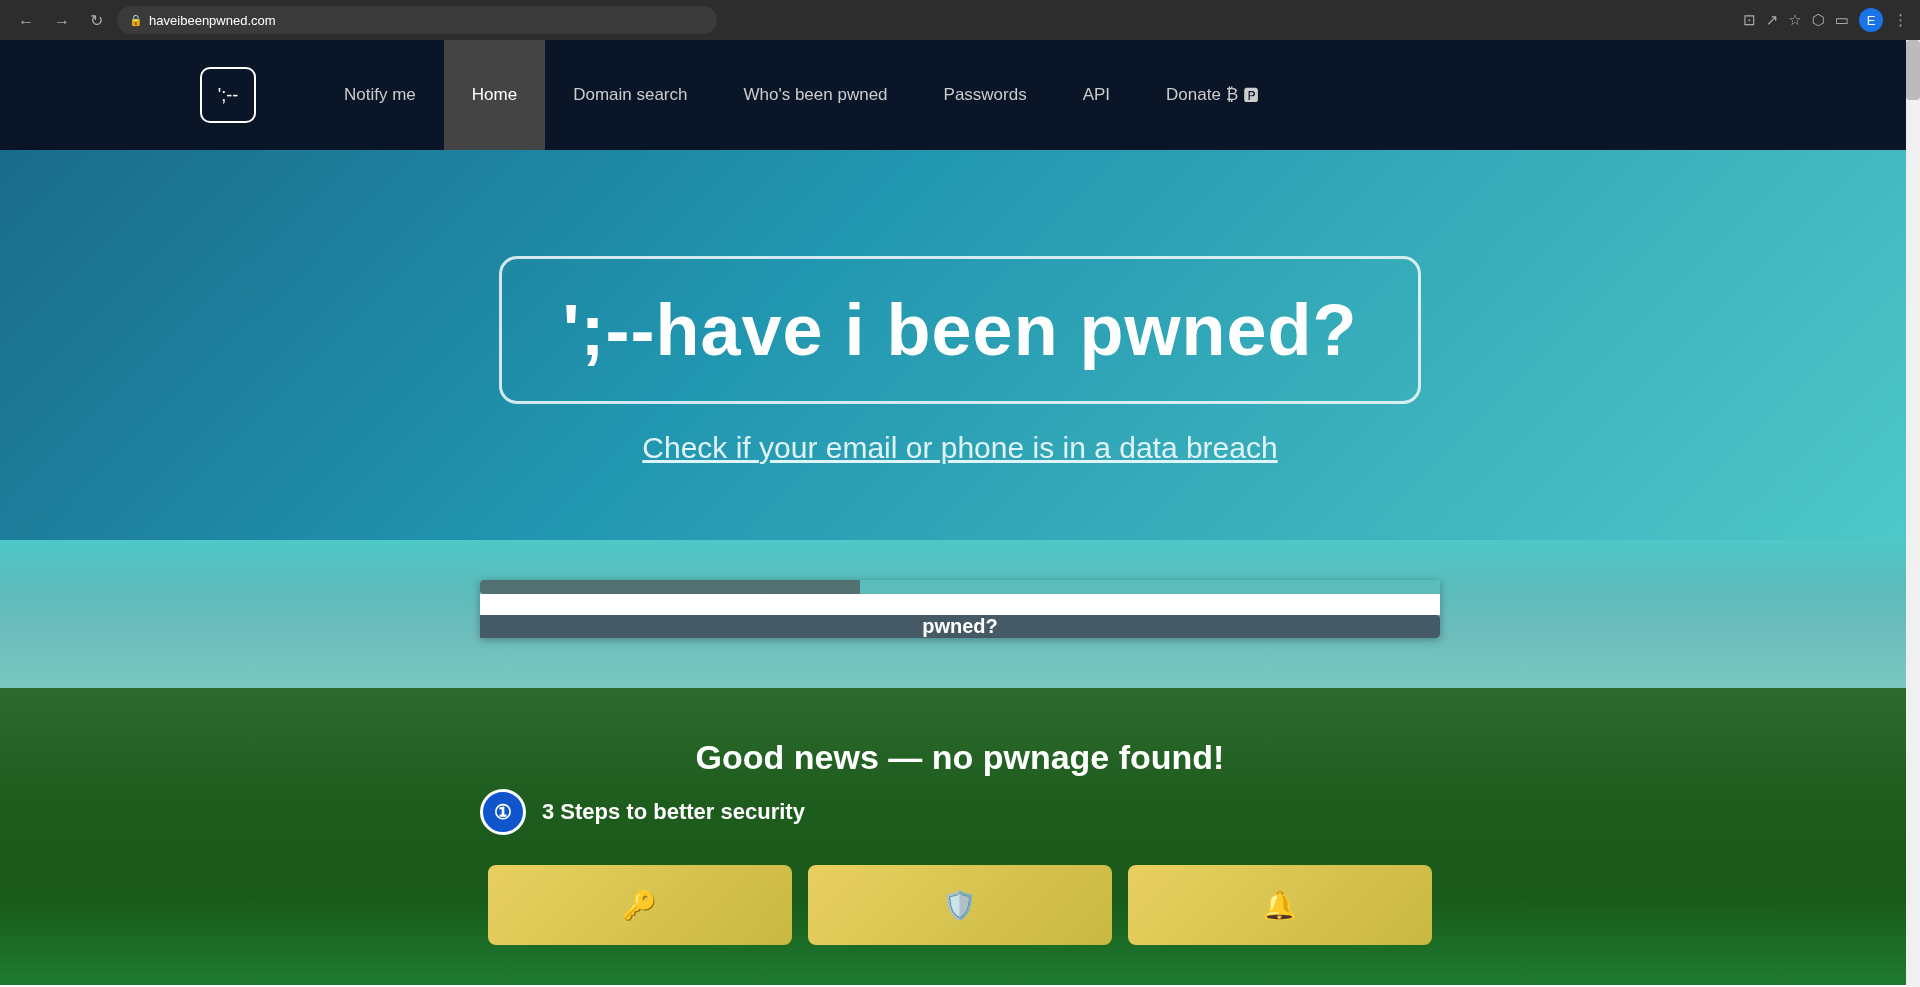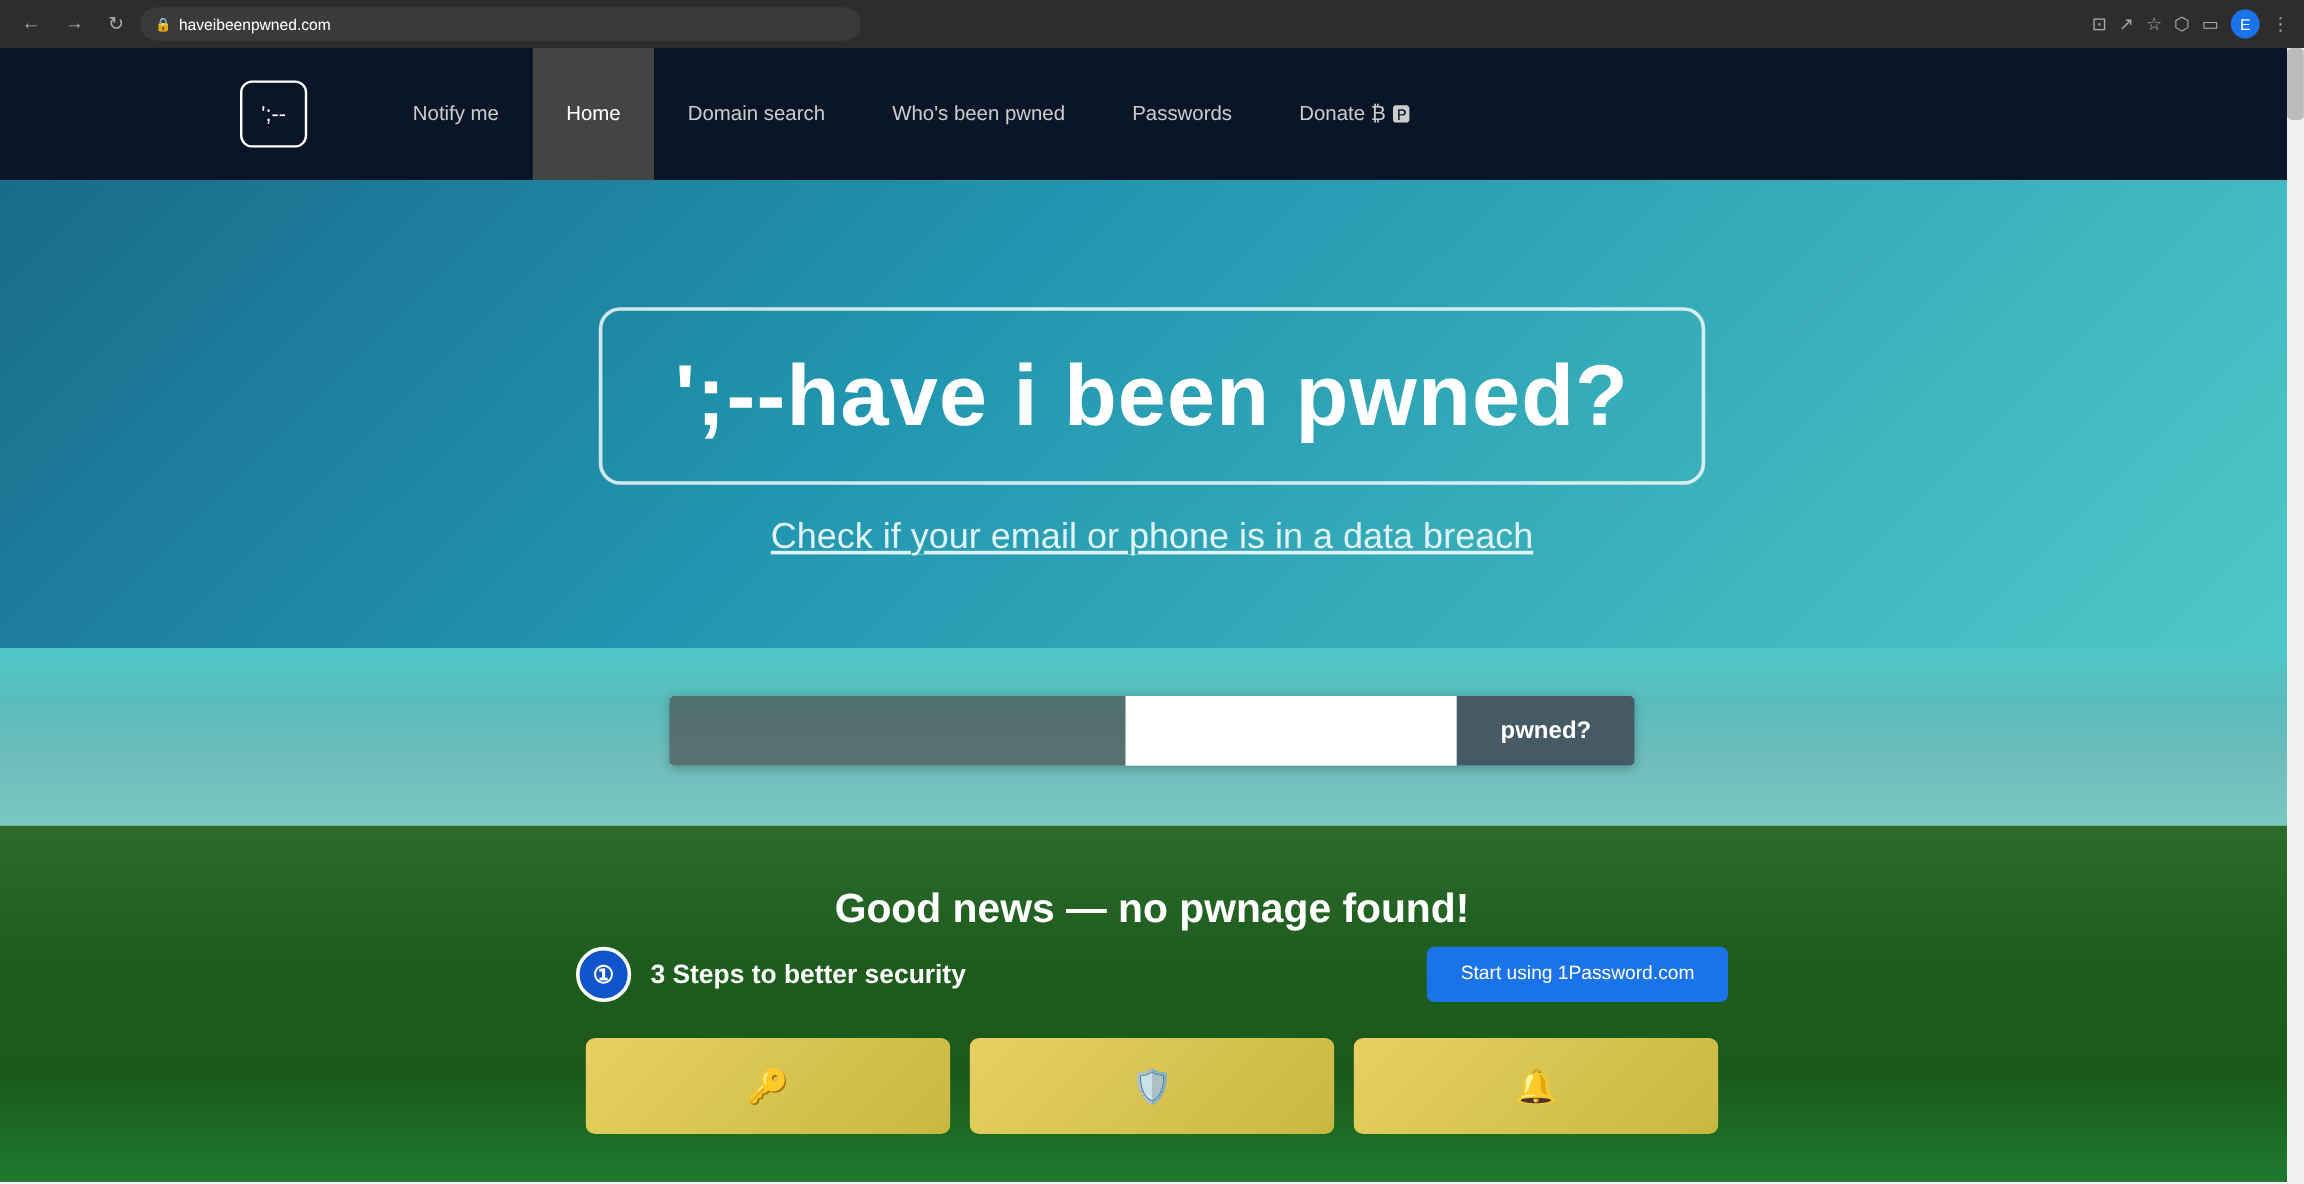--- a/index.html
+++ b/index.html
@@ -110,23 +110,24 @@
     .search-section {
       width: 100%;
       background: linear-gradient(180deg, #4ec8c8 0%, #5abcbc 30%, #6cbcbc 60%, #7ac8c0 100%);
       padding: 40px 0 50px;
       display: flex;
       align-items: center;
       justify-content: center;
     }
     .search-container {
       display: flex;
-      width: 804px;
+      width: 960px;
       height: 58px;
       box-shadow: 0 2px 8px rgba(0,0,0,0.3);
+      flex-direction: column;
     }
     .search-left-shade {
       width: 380px;
       background: rgba(80,80,80,0.7);
       height: 100%;
       border-radius: 4px 0 0 4px;
     }
     .search-input {
       flex: 1;
       height: 100%;
@@ -265,20 +266,21 @@
 <nav class="navbar">
   <div class="nav-logo">
     <span>';--</span>
   </div>
   <div class="nav-links">
     <a class="nav-link">Notify me</a>
     <a class="nav-link active">Home</a>
     <a class="nav-link">Domain search</a>
     <a class="nav-link">Who's been pwned</a>
     <a class="nav-link">Passwords</a>
+    <a class="nav-link">API</a>
     <a class="nav-link donate">Donate ₿ 🅿</a>
   </div>
 </nav>
 
 <section class="hero">
   <div class="hero-title-box">
     <h1 class="hero-title">';--have i been pwned?</h1>
   </div>
   <p class="hero-subtitle">Check if your email or phone is in a data breach</p>
 </section>
@@ -292,21 +294,20 @@
 </section>
 
 <section class="results-section">
   <h2 class="good-news">Good news — no pwnage found!</h2>
 
   <div class="security-steps-bar">
     <div class="security-steps-left">
       <div class="onepassword-icon">①</div>
       <span class="steps-title">3 Steps to better security</span>
     </div>
-    <button class="start-btn">Start using 1Password.com</button>
   </div>
 
   <div class="cards-row">
     <div class="card">
       <div class="card-inner" style="background: linear-gradient(135deg, #e8d060, #c8b840); display:flex; align-items:center; justify-content:center; font-size:28px;">🔑</div>
     </div>
     <div class="card">
       <div class="card-inner" style="background: linear-gradient(135deg, #e8d060, #c8b840); display:flex; align-items:center; justify-content:center; font-size:28px;">🛡️</div>
     </div>
     <div class="card">

